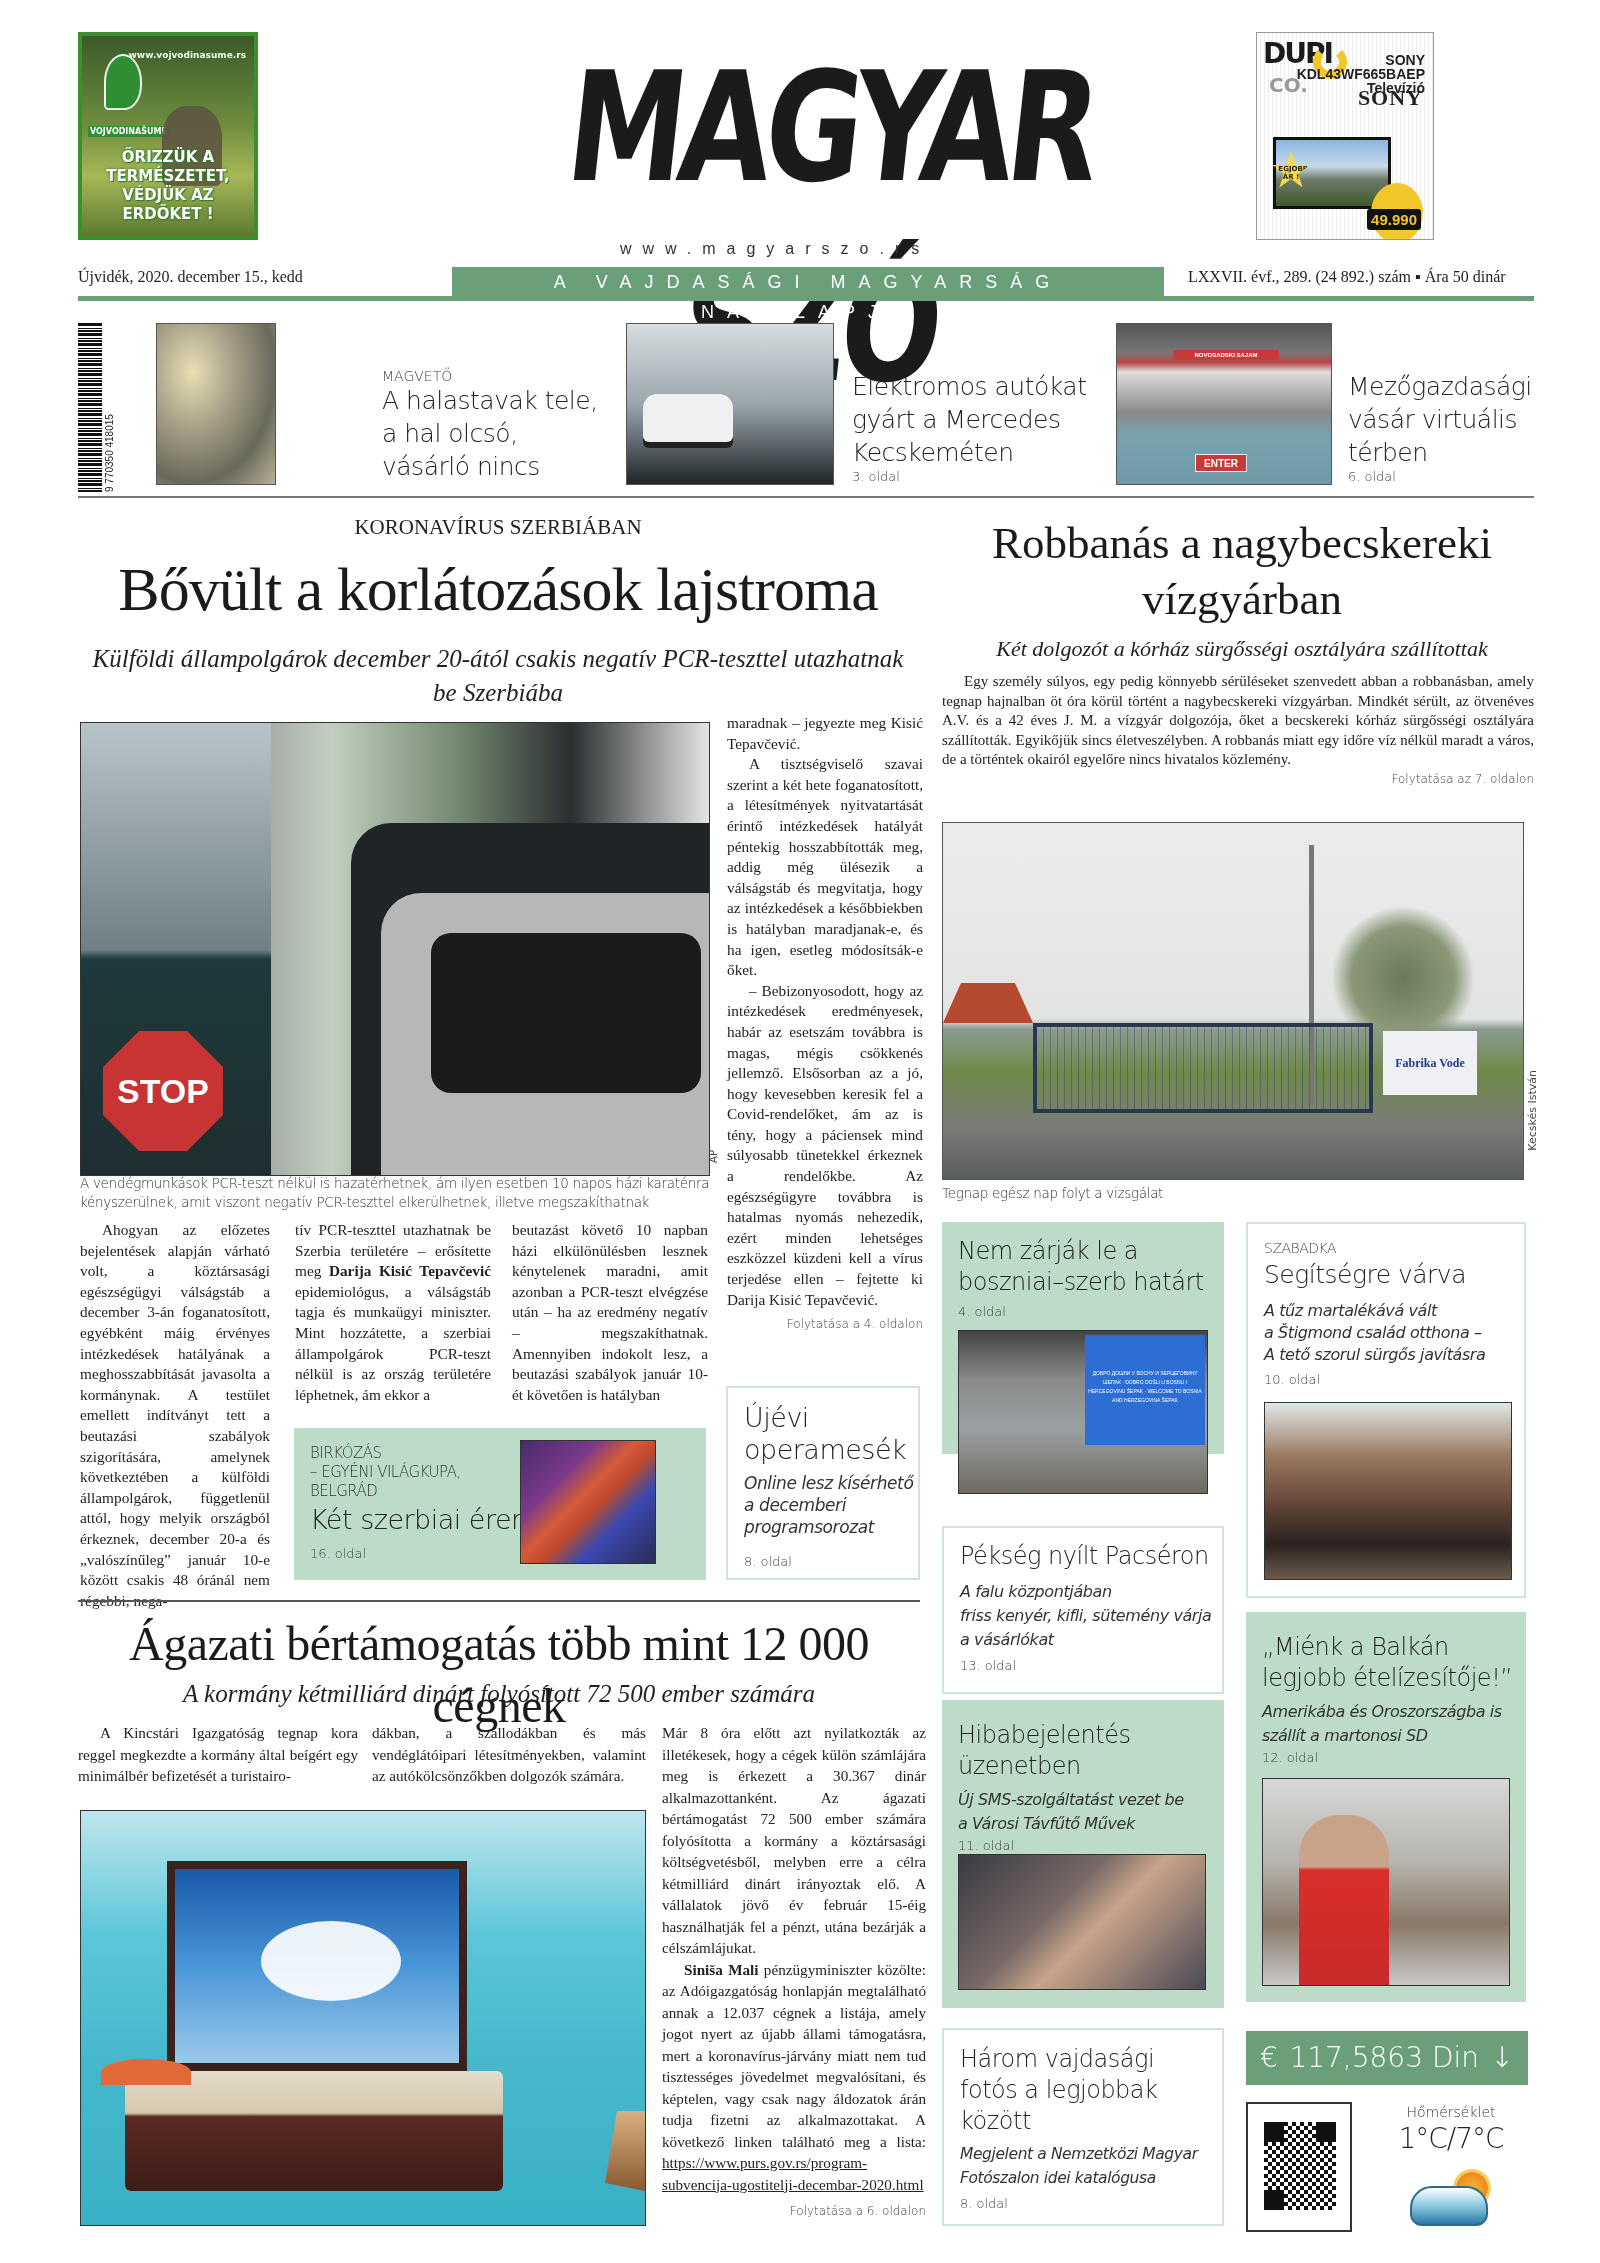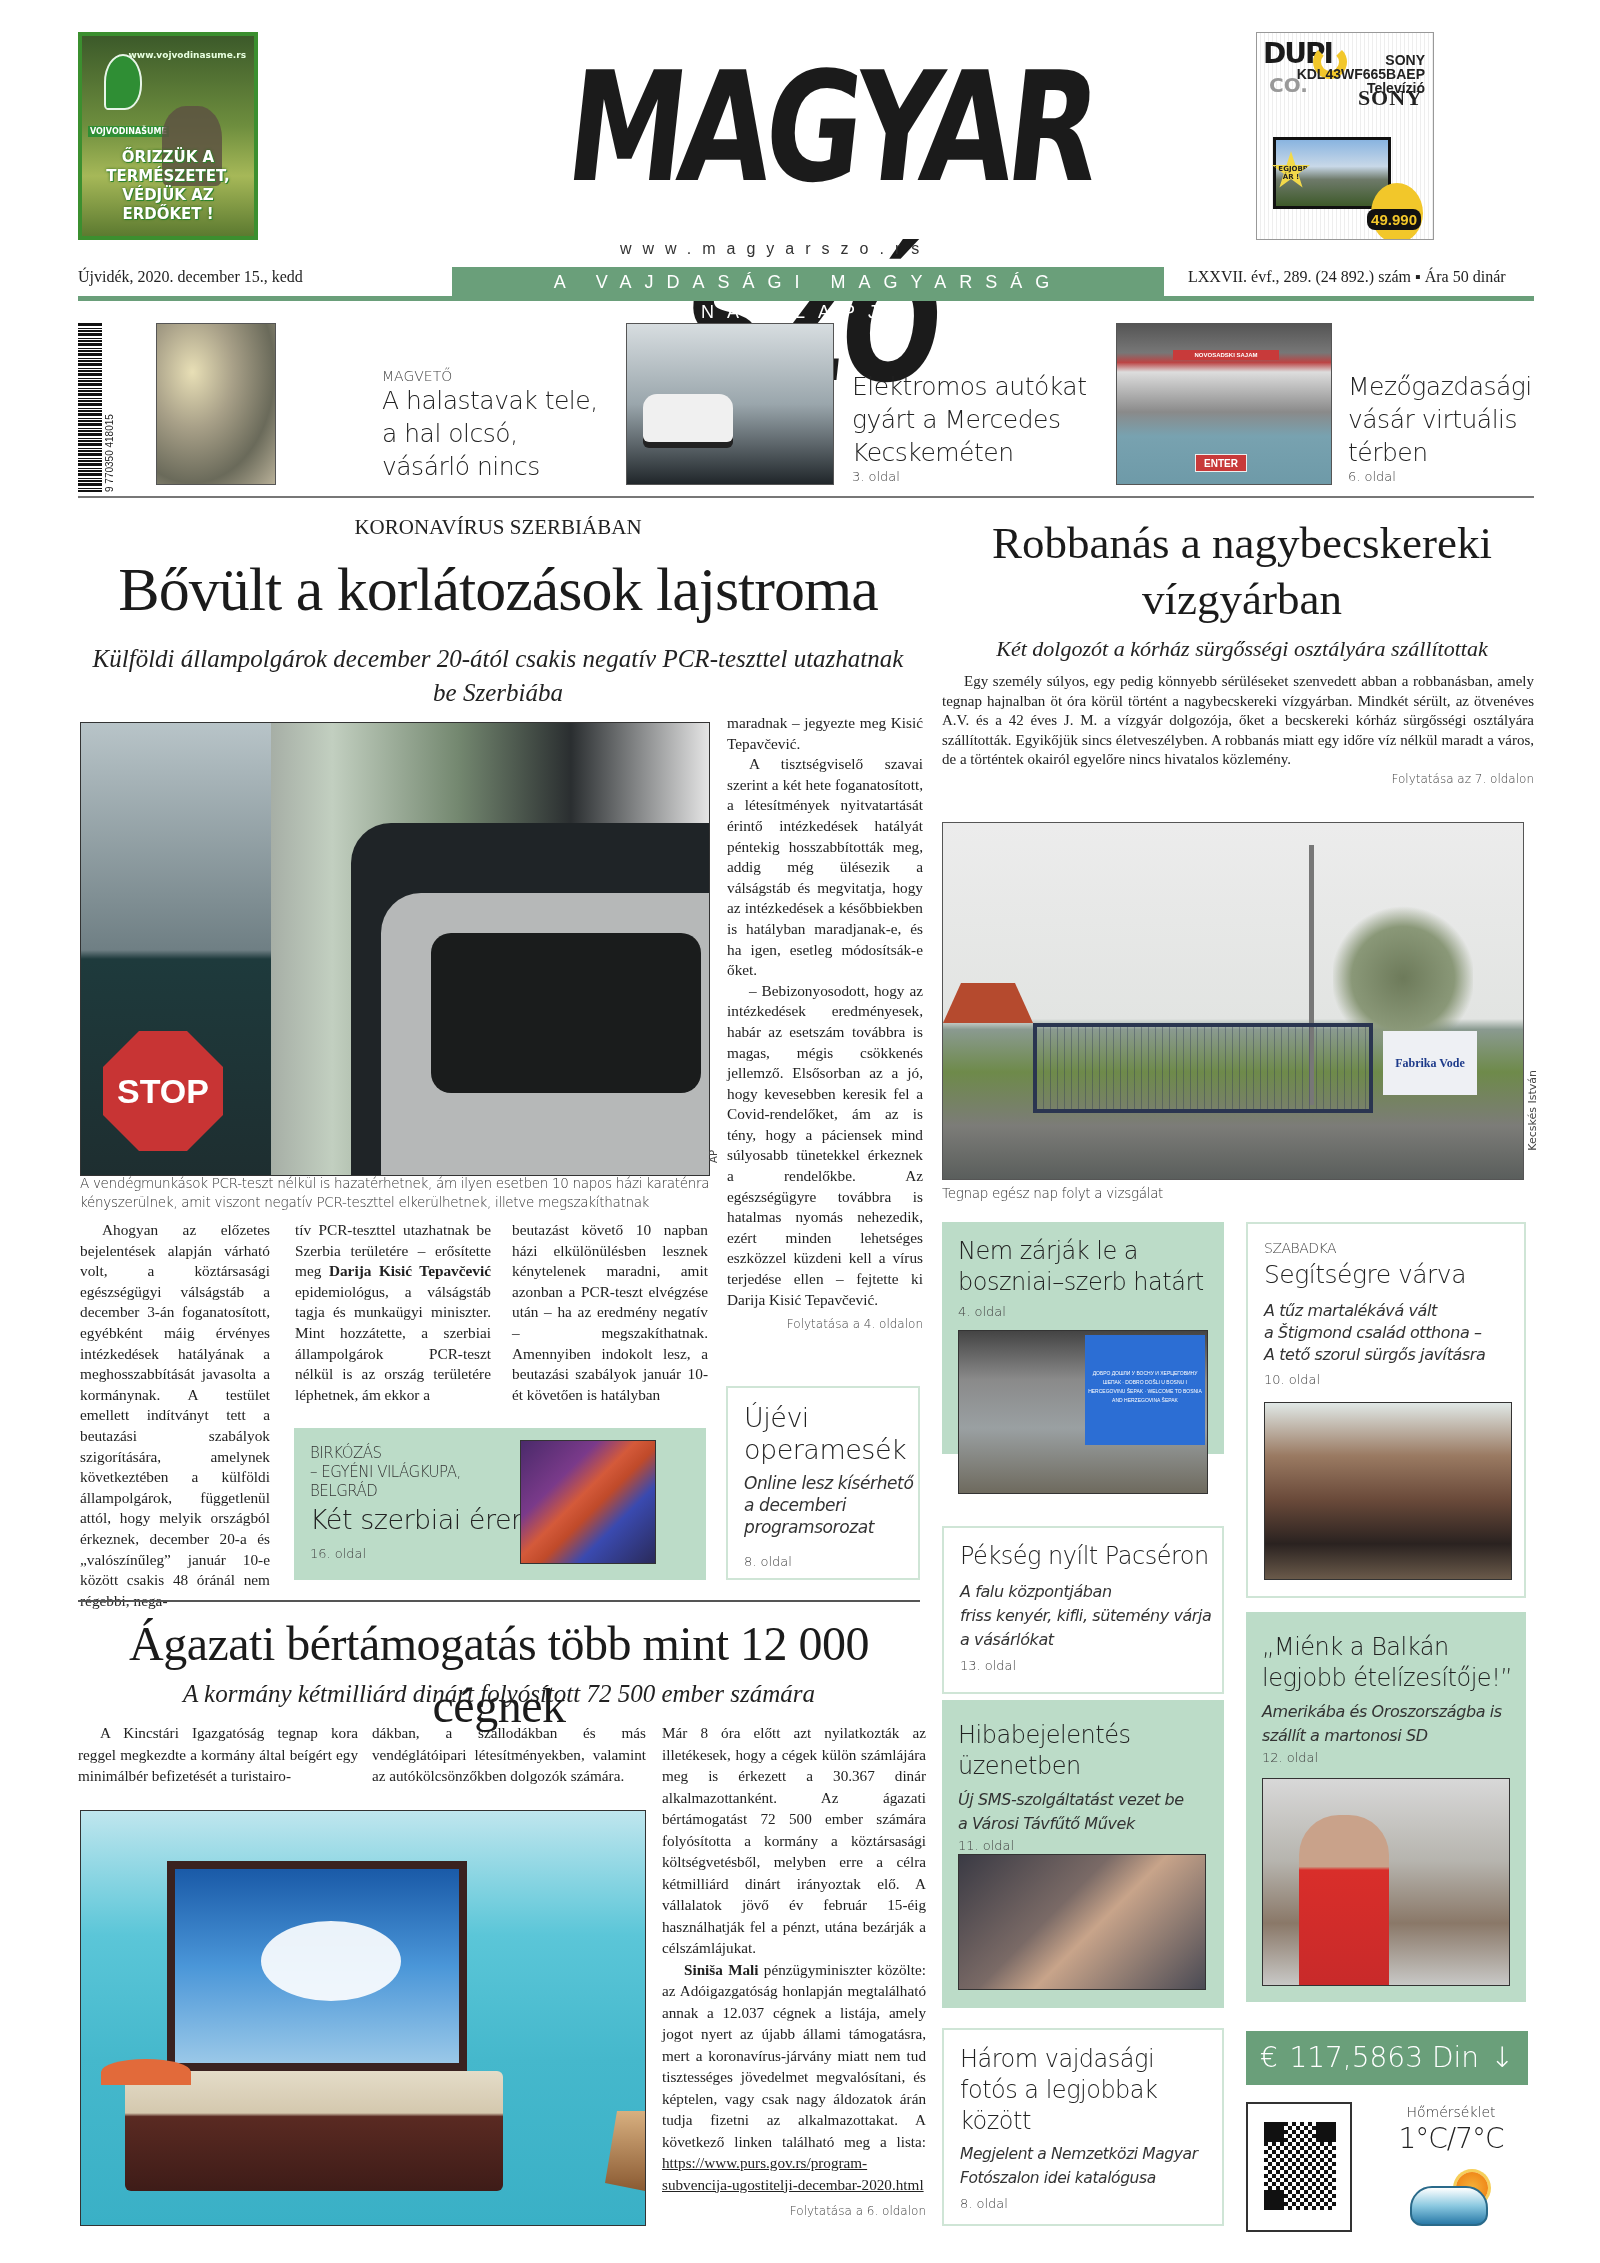--- a/index.html
+++ b/index.html
@@ -22,21 +22,21 @@
 
   .ad-right { left: 1256px; top: 32px; width: 178px; height: 208px; border: 1px solid #999; background: repeating-linear-gradient(90deg,#fff 0 3px,#eee 3px 4px); overflow: hidden; }
   .ad-right .dupi { position: absolute; left: 6px; top: 4px; font-family: "DejaVu Sans", sans-serif; font-weight: 900; font-size: 28px; color: #1b1b1b; letter-spacing: -2px; }
   .ad-right .co { position: absolute; left: 12px; top: 40px; font-family: "DejaVu Sans", sans-serif; font-weight: 900; font-size: 20px; color: #999; text-align: right; }
   .ad-right .ring { position: absolute; left: 56px; top: 12px; width: 34px; height: 34px; border: 8px solid #f2c72a; border-radius: 50%; border-top-color: transparent; }
   .ad-right .model { position: absolute; right: 8px; top: 20px; font-family: "Liberation Sans", sans-serif; font-size: 14px; font-weight: bold; color: #222; text-align: right; line-height: 14px; }
   .ad-right .sony { position: absolute; right: 10px; top: 52px; font-family: "Liberation Serif", serif; font-weight: bold; font-size: 22px; letter-spacing: 1px; }
   .ad-right .tv { position: absolute; left: 16px; top: 104px; width: 118px; height: 72px; background: linear-gradient(180deg,#89b4e0 0%,#c8d8e8 40%,#6e7a6a 60%,#3e5a2a 100%); border: 3px solid #111; }
   .ad-right .star { position: absolute; left: 14px; top: 118px; width: 40px; height: 40px; background: #f2d94a; clip-path: polygon(50% 0,61% 35%,98% 35%,68% 57%,79% 91%,50% 70%,21% 91%,32% 57%,2% 35%,39% 35%); font-size: 7px; text-align: center; padding-top: 14px; font-weight: bold; }
   .ad-right .price-circle { position: absolute; right: 10px; top: 150px; width: 52px; height: 60px; border-radius: 50%; background: #f2c72a; }
-  .ad-right .price { position: absolute; right: 12px; top: 176px; background: #111; color: #f2c72a; font-family: "Liberation Sans", sans-serif; font-weight: bold; font-size: 15px; padding: 2px 4px; border-radius: 8px; }
+  .ad-right .price { position: absolute; right: 12px; top: 176px; background: #111; color: #f2c72a; font-family: "Liberation Sans", sans-serif; font-weight: bold; font-size: 15px; padding: 2px 4px; border-radius: 3px; }
 
   .dateline { left: 78px; top: 268px; font-size: 16px; color: #222; }
   .issue { left: 1188px; top: 268px; font-size: 16px; color: #222; }
   .tagline-bar { left: 452px; top: 267px; width: 712px; height: 30px; background: #6a9f7a; color: #fff; font-family: "Liberation Sans", sans-serif; font-size: 18px; letter-spacing: 13px; text-align: center; line-height: 30px; }
   .rule-green { left: 78px; top: 296px; width: 1456px; height: 5px; background: #6a9f7a; }
 
   
   .barcode { left: 78px; top: 322px; width: 24px; height: 170px; background: repeating-linear-gradient(0deg,#111 0 2px,#fff 2px 3px,#111 3px 4px,#fff 4px 6px,#111 6px 9px,#fff 9px 10px); }
   .barcode-num { left: 104px; top: 322px; width: 12px; height: 170px; font-family: "Liberation Sans", sans-serif; font-size: 10px; writing-mode: vertical-rl; transform: rotate(180deg); color: #222; }
   .teaser-img { border: 1px solid #555; }

